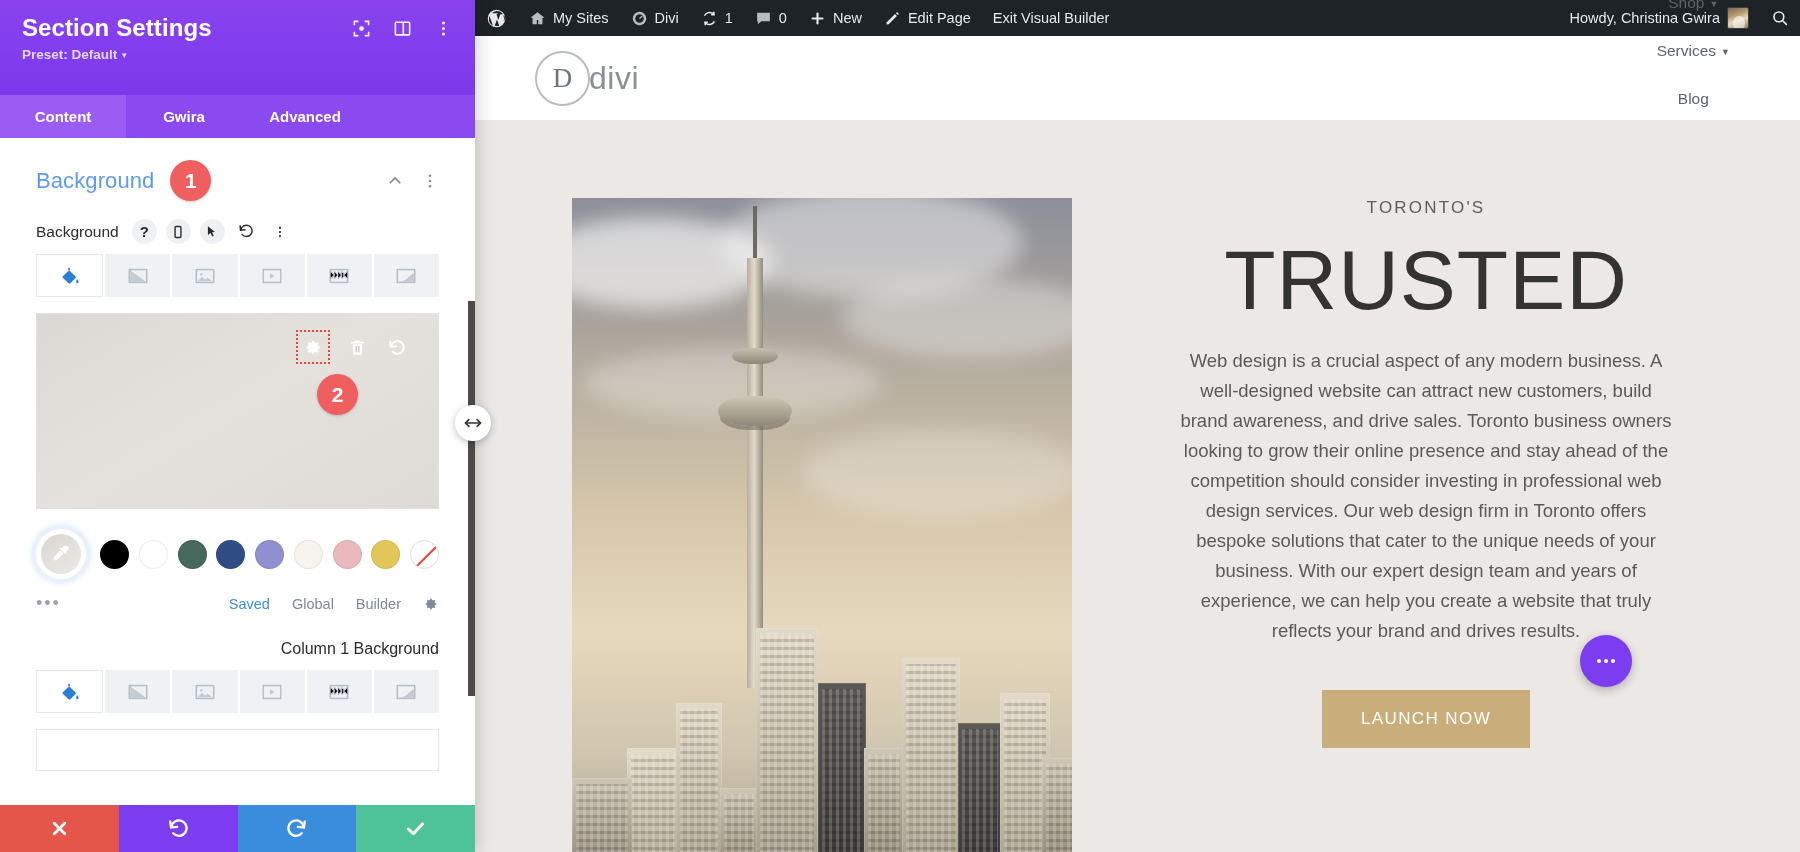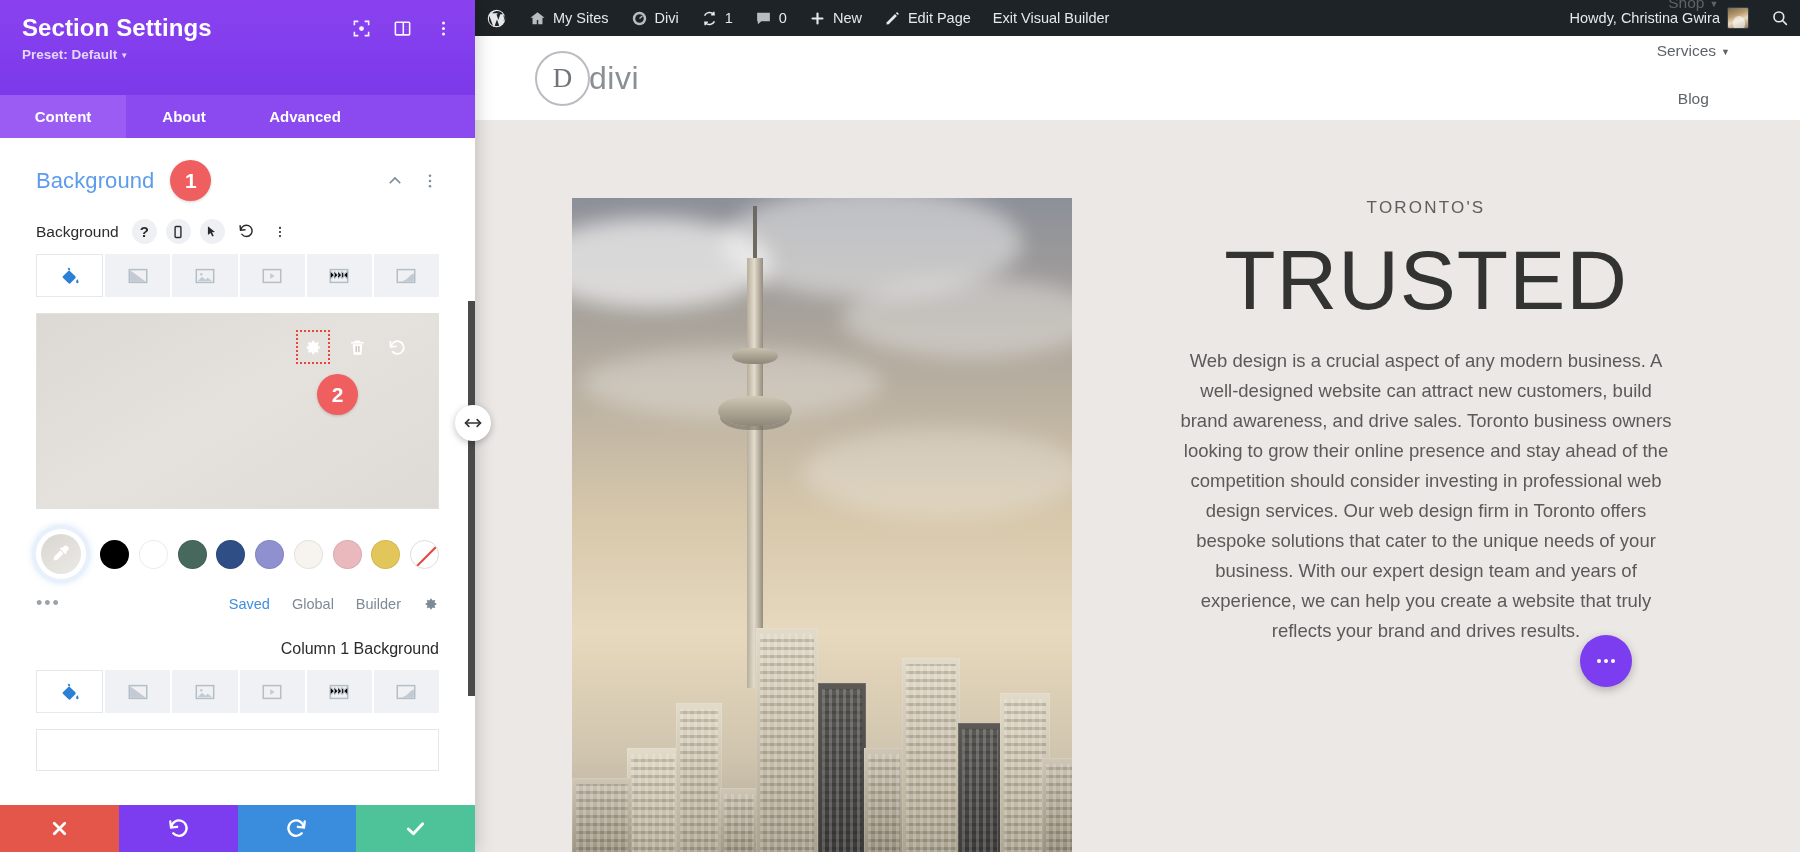--- a/index.html
+++ b/index.html
@@ -383,21 +383,21 @@
           </span>
         </div>
       </div>
       <div class="preset-row">
         <span>Preset: Default</span><span class="preset-caret">▼</span>
       </div>
     </div>
 
     <nav class="tabs">
       <div class="tab tab-content active">Content</div>
-      <div class="tab tab-design">About</div>
+      <div class="tab tab-design">Gwira</div>
       <div class="tab tab-advanced">Advanced</div>
     </nav>
 
     <div class="panel-body">
       <div class="scroll-inner">
 
         <div class="section-head">
           <h3>Background</h3>
           <div class="badge">1</div>
           <div class="section-head-icons">
@@ -816,20 +816,21 @@
           <div class="bld" style="left:470px; width:40px;  height:140px;">
               <span class="win"></span>
             </div>
         </div>
       </div>
 
       <div class="hero-text-col">
         <div class="kicker">TORONTO'S</div>
         <h1 class="hero-h1">TRUSTED</h1>
         <p class="hero-para">Web design is a crucial aspect of any modern business. A well-designed website can attract new customers, build brand awareness, and drive sales. Toronto business owners looking to grow their online presence and stay ahead of the competition should consider investing in professional web design services. Our web design firm in Toronto offers bespoke solutions that cater to the unique needs of your business. With our expert design team and years of experience, we can help you create a website that truly reflects your brand and drives results.</p>
+        <button class="cta">LAUNCH NOW</button>
       </div>
 
       <div class="fab-purple">
         <svg width="24" height="24" viewBox="0 0 24 24" fill="#fff">
             <circle cx="5" cy="12" r="2"></circle>
             <circle cx="12" cy="12" r="2"></circle>
             <circle cx="19" cy="12" r="2"></circle>
           </svg>
       </div>
 

